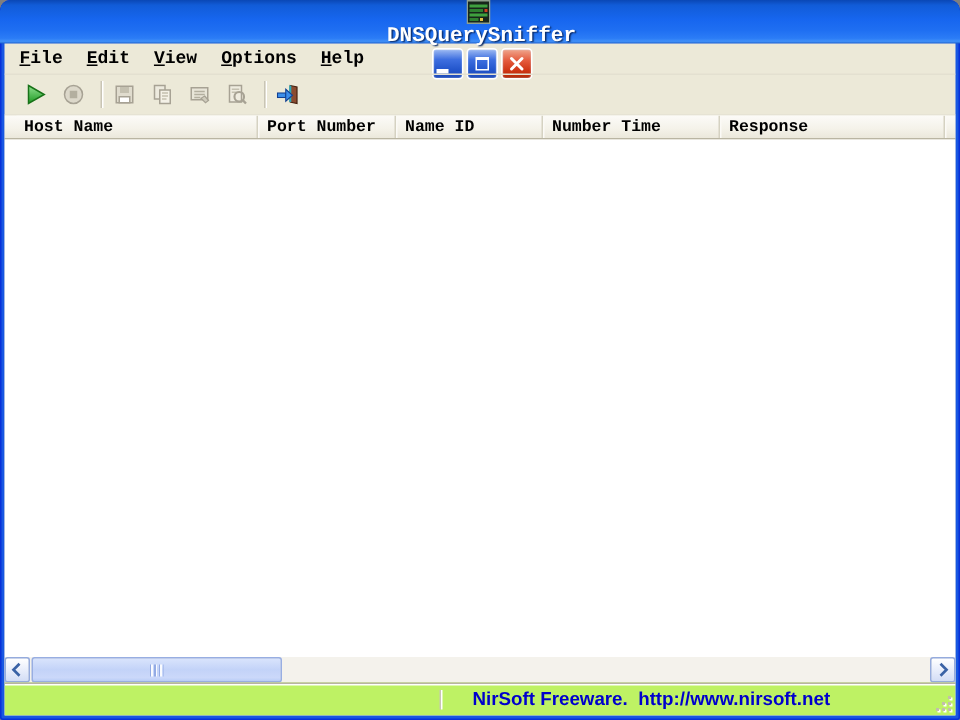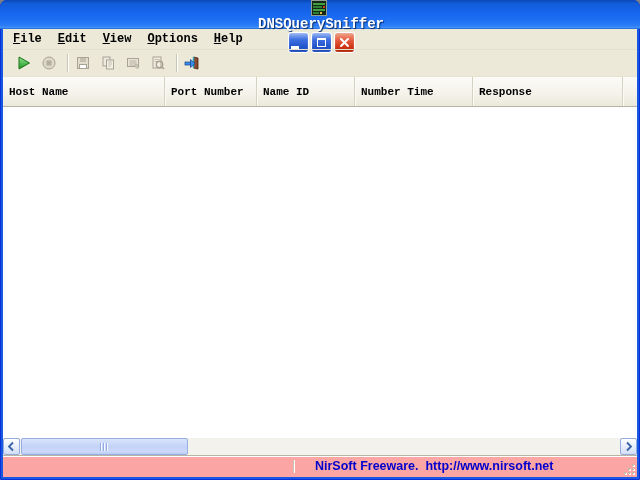--- a/index.html
+++ b/index.html
@@ -50,24 +50,24 @@
   .menu-item u{text-decoration:underline;}
   
   .toolbar{
     height:27px;display:flex;align-items:center;padding-left:13px;
     border-bottom:1px solid #E6E3D4;
   }
   .tool-btn{width:16px;height:16px;margin-right:9px;flex:0 0 auto;}
   .tool-sep{width:1px;height:18px;background:#C9C5B5;box-shadow:1px 0 0 #FFF;margin:0 7px 0 1px;}
   
   .lv-header{
-    height:30px;display:flex;overflow:hidden;
+    height:16px;display:flex;overflow:hidden;
     background:linear-gradient(180deg,#FCFBF8 0%,#F4F2E9 60%,#EBE8DB 100%);
     border-bottom:1px solid #B9B5A2;
-    font-size:11px;font-weight:bold;color:#000;
+    font-size:11px;font-weight:bold;color:#000;justify-content:center;
   }
   .lv-col{
     flex:0 0 auto;display:flex;align-items:center;padding-left:6px;
     border-right:1px solid #D5D2C2;box-shadow:1px 0 0 #FBFAF6;
     white-space:nowrap;overflow:hidden;
   }
   .c0{width:162px;}.c1{width:92px;}.c2{width:98px;}.c3{width:97px;}.c4{width:118px;}.c5{width:150px;}
   
   .lv-body{flex:1 1 auto;background:#FFFFFF;}
   
@@ -80,21 +80,21 @@
   .sb-track{flex:1 1 auto;position:relative;}
   .sb-thumb{
     position:absolute;left:1px;top:0;width:167px;height:17px;border-radius:2px;
     border:1px solid #98AEE2;
     background:linear-gradient(180deg,#D9E4FC 0%,#C3D3F8 50%,#CBD8FA 85%,#BACDF6 100%);
     display:flex;align-items:center;justify-content:center;
   }
   .sb-grip{width:9px;height:8px;background:repeating-linear-gradient(90deg,#93ABE4 0 1px,rgba(255,255,255,.9) 1px 2px,transparent 2px 3px);}
   
   .statusbar{
-    height:22px;background:#fca5a5;position:relative;
+    height:22px;background:#bef264;position:relative;
     border-top:1px solid #B8B4A4;box-shadow:inset 0 1px 0 #FFFFFF;
     display:flex;align-items:center;
     font-family:"Liberation Sans","DejaVu Sans",sans-serif;
     padding-left:15px;
   }
   .status-sep{position:absolute;left:290px;top:4px;width:1px;height:13px;background:#C8C5B5;box-shadow:1px 0 0 #FFF;}
   .status-text{
     position:absolute;left:312px;top:3px;
     color:#0000CC;font-weight:bold;font-size:12.5px;white-space:pre;
   }

